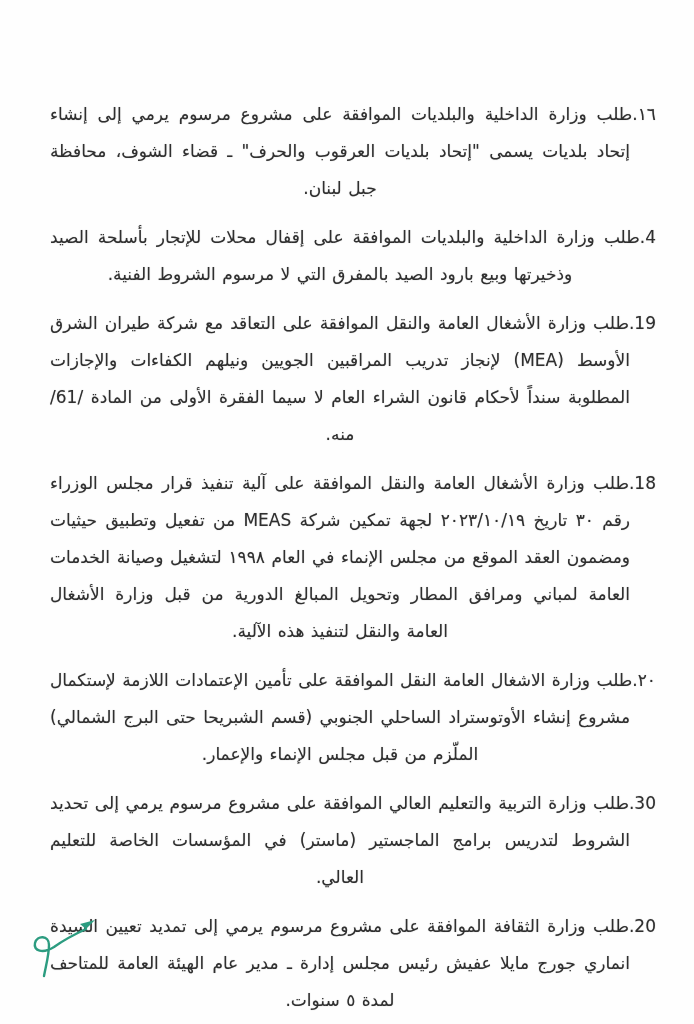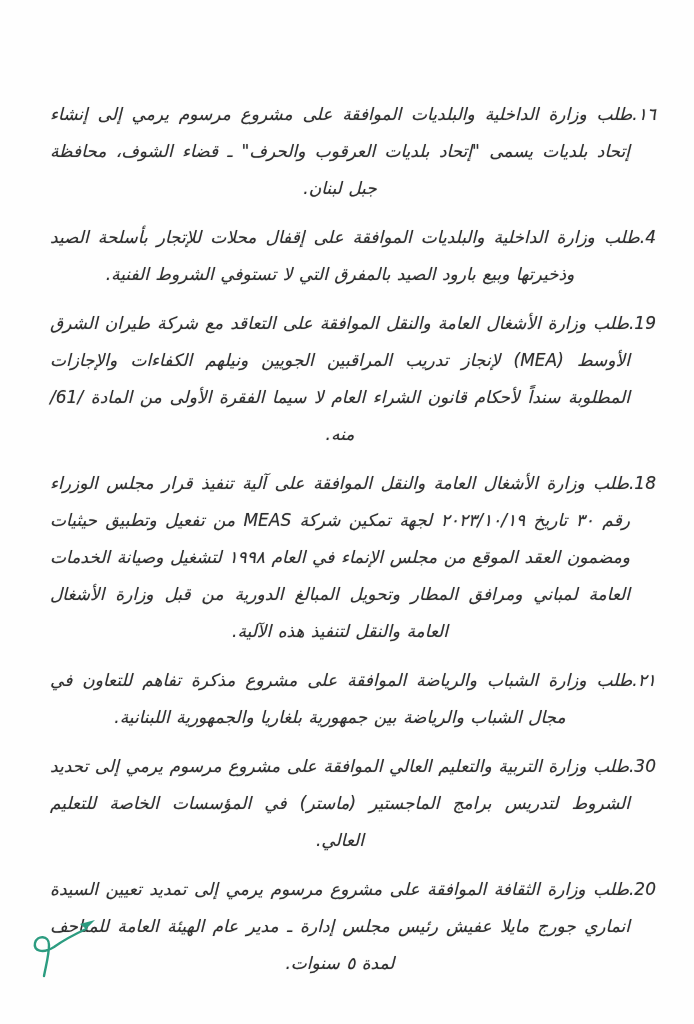--- a/index.html
+++ b/index.html
@@ -7,21 +7,20 @@
   body {
     font-family: "DejaVu Sans", sans-serif;
     width: 694px;
   }
   .page {
     position: relative;
     width: 694px;
     height: 1024px;
     background: #fefefe;
     overflow: hidden;
-    font-style: italic;
   }
   .doc-body {
     position: absolute;
     top: 96px;
     right: 38px;
     left: 50px;
     direction: rtl;
     color: #2f2f2f;
     font-size: 17px;
     line-height: 37px;
@@ -45,28 +44,28 @@
   }
 </style>
 </head>
 <body>
 
 <div class="page">
 
   <div class="doc-body">
     <p class="decree-item"><span class="item-number">١٦.</span><span>طلب وزارة الداخلية والبلديات الموافقة على مشروع مرسوم يرمي إلى إنشاء إتحاد بلديات يسمى "إتحاد بلديات العرقوب والحرف" ـ قضاء الشوف، محافظة جبل لبنان.</span></p>
 
-    <p class="decree-item"><span class="item-number">4.</span><span>طلب وزارة الداخلية والبلديات الموافقة على إقفال محلات للإتجار بأسلحة الصيد وذخيرتها وبيع بارود الصيد بالمفرق التي لا تستوفي الشروط الفنية.</span></p>
+    <p class="decree-item"><span class="item-number">4.</span><span>طلب وزارة الداخلية والبلديات الموافقة على إقفال محلات للإتجار بأسلحة الصيد وذخيرتها وبيع بارود الصيد بالمفرق التي لا مرسوم الشروط الفنية.</span></p>
 
     <p class="decree-item"><span class="item-number">19.</span><span>طلب وزارة الأشغال العامة والنقل الموافقة على التعاقد مع شركة طيران الشرق الأوسط (MEA) لإنجاز تدريب المراقبين الجويين ونيلهم الكفاءات والإجازات المطلوبة سنداً لأحكام قانون الشراء العام لا سيما الفقرة الأولى من المادة /61/ منه.</span></p>
 
     <p class="decree-item"><span class="item-number">18.</span><span>طلب وزارة الأشغال العامة والنقل الموافقة على آلية تنفيذ قرار مجلس الوزراء رقم ٣٠ تاريخ ٢٠٢٣/١٠/١٩ لجهة تمكين شركة MEAS من تفعيل وتطبيق حيثيات ومضمون العقد الموقع من مجلس الإنماء في العام ١٩٩٨ لتشغيل وصيانة الخدمات العامة لمباني ومرافق المطار وتحويل المبالغ الدورية من قبل وزارة الأشغال العامة والنقل لتنفيذ هذه الآلية.</span></p>
 
+    <p class="decree-item"><span class="item-number">٢٠.</span><span>طلب وزارة الاشغال العامة النقل الموافقة على تأمين الإعتمادات اللازمة لإستكمال مشروع إنشاء الأوتوستراد الساحلي الجنوبي (قسم الشبريحا حتى البرج الشمالي) الملّزم من قبل مجلس الإنماء والإعمار.</span></p>
 
-    <p class="decree-item"><span class="item-number">٢١.</span><span>طلب وزارة الشباب والرياضة الموافقة على مشروع مذكرة تفاهم للتعاون في مجال الشباب والرياضة بين جمهورية بلغاريا والجمهورية اللبنانية.</span></p>
 
     <p class="decree-item"><span class="item-number">30.</span><span>طلب وزارة التربية والتعليم العالي الموافقة على مشروع مرسوم يرمي إلى تحديد الشروط لتدريس برامج الماجستير (ماستر) في المؤسسات الخاصة للتعليم العالي.</span></p>
 
     <p class="decree-item"><span class="item-number">20.</span><span>طلب وزارة الثقافة الموافقة على مشروع مرسوم يرمي إلى تمديد تعيين السيدة انماري جورج مايلا عفيش رئيس مجلس إدارة ـ مدير عام الهيئة العامة للمتاحف لمدة ٥ سنوات.</span></p>
   </div>
 
   <svg class="scribble" viewBox="0 0 95 75" xmlns="http://www.w3.org/2000/svg" aria-hidden="true">
     <path d="M70 13 C57 19 45 26 38 31 C27 38 17 35 19 27 C21 19 33 19 33 29 C33 39 30 49 28 60" fill="none" stroke="#2c9c80" stroke-width="2.4" stroke-linecap="round"></path>
     <path d="M70 13 L79 4 L64 8 Z" fill="#2c9c80"></path>
   </svg>

